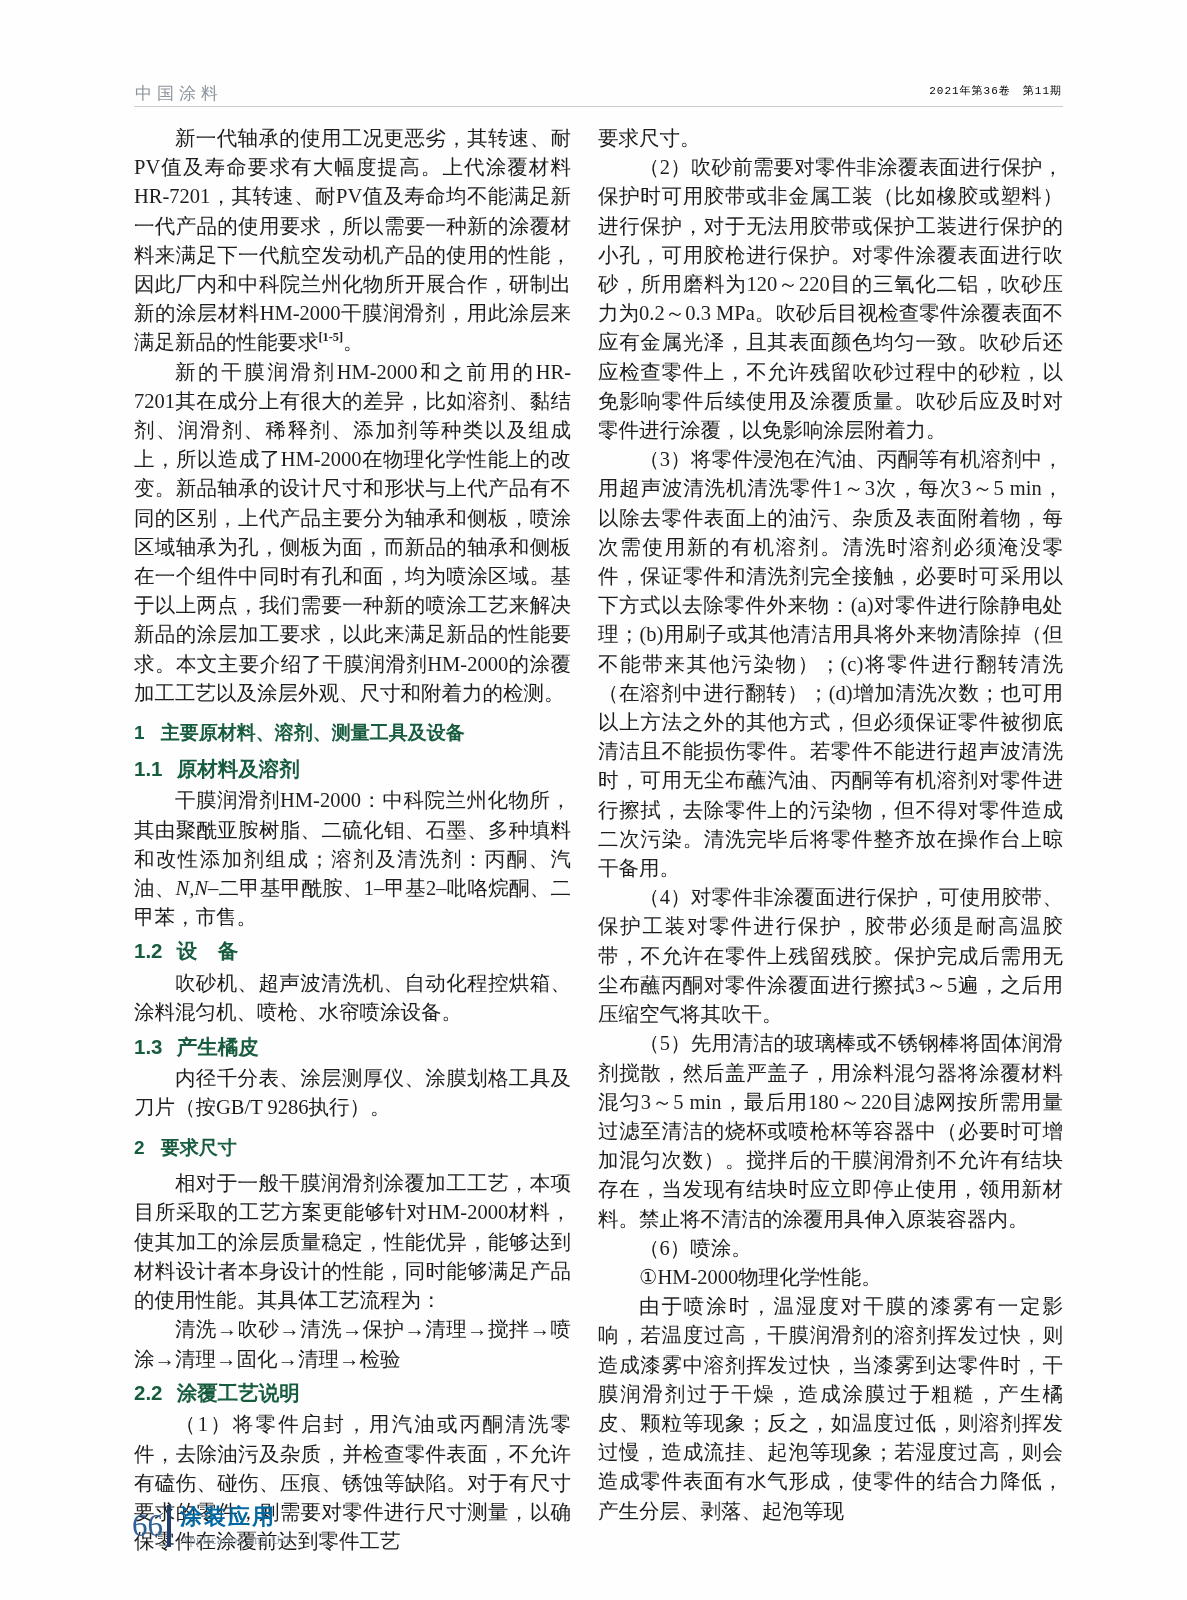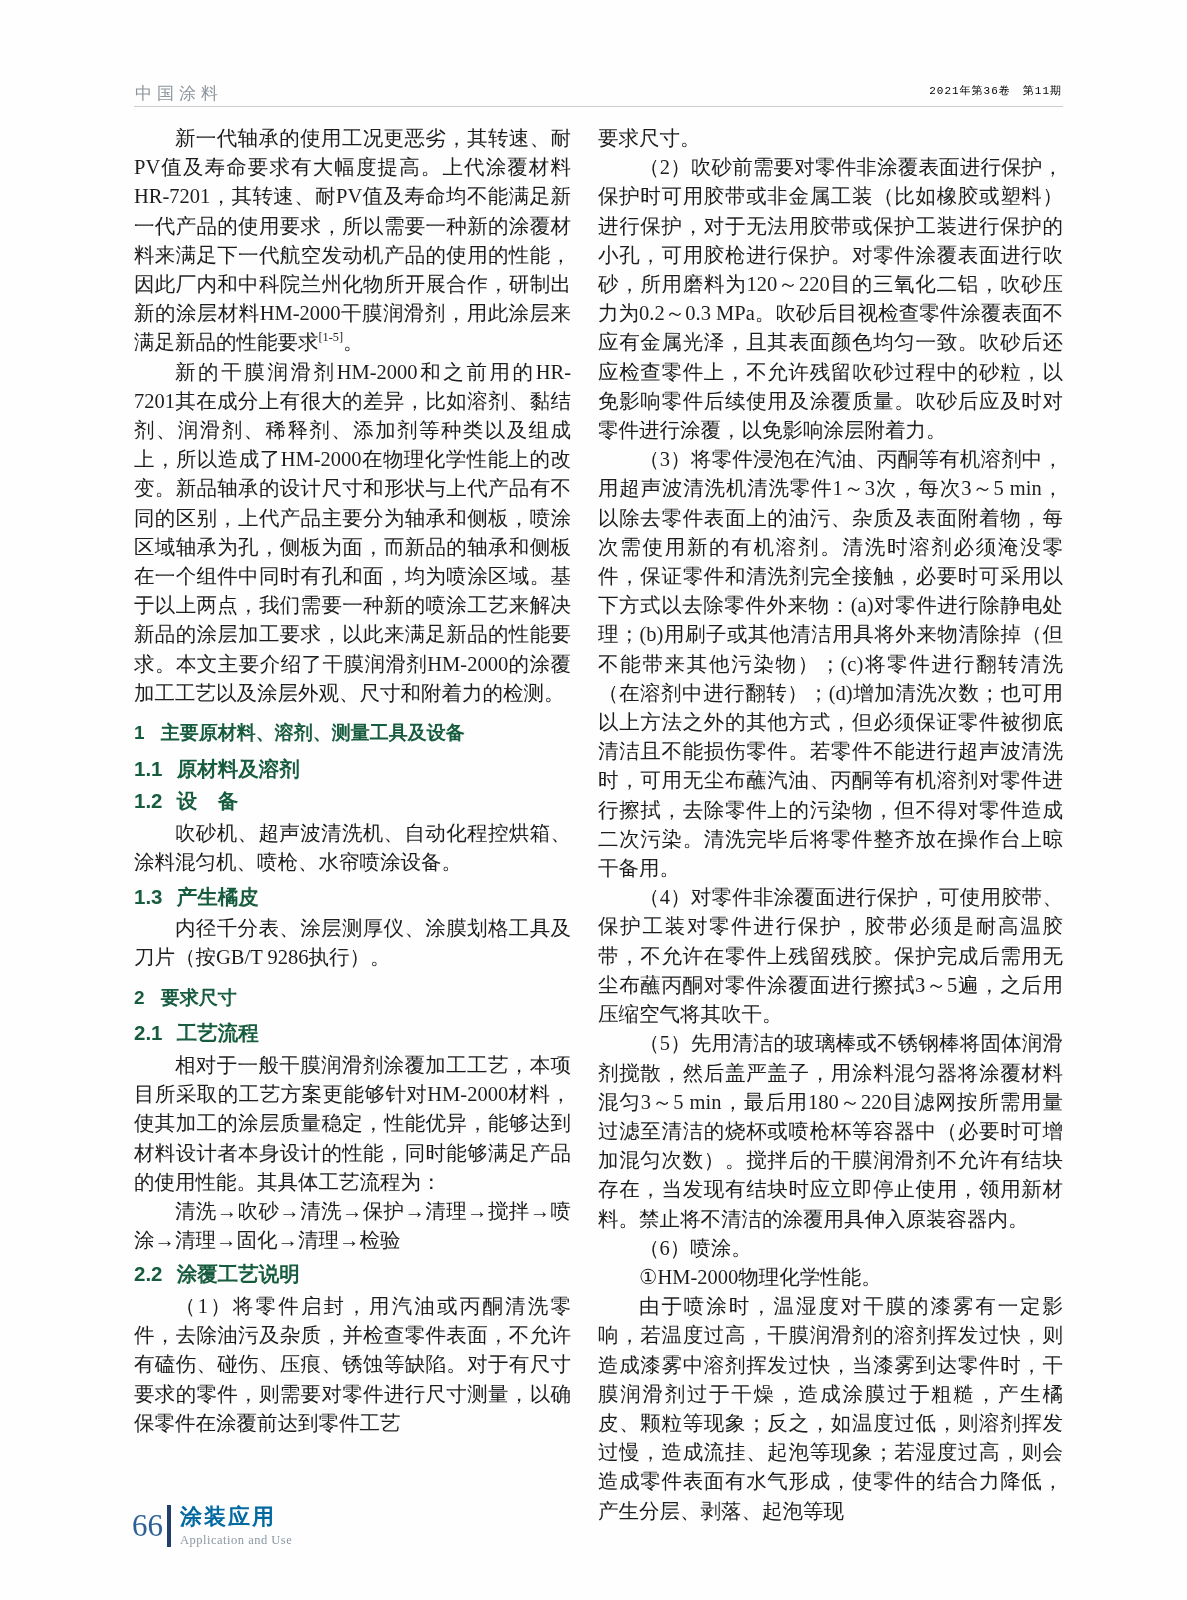--- a/index.html
+++ b/index.html
@@ -28,21 +28,21 @@
     position:absolute;top:124px;left:134px;width:929px;
     display:flex;gap:27px;
     font-size:20.5px;line-height:29.2px;text-align:justify;
     text-justify:inter-ideograph;
   }
   .col{flex:0 0 auto;}
   .col-left{width:437px;}
   .col-right{width:465px;}
   .col p{margin:0;text-indent:2em;}
   .col p.cont{text-indent:0;}
-  sup{font-size:0.60em;line-height:0;vertical-align:super;}
+  sup{font-size:0.60em;line-height:0;vertical-align:super;font-weight:bold;}
   .h1{
     font-family:"Liberation Sans","DejaVu Sans",sans-serif;font-weight:bold;
     color:#175c3e;font-size:19px;line-height:1.3;margin:13px 0 9px;
     text-align:left;text-indent:0;
   }
   .h1 .num{margin-right:0.85em;}
   .h2{
     font-family:"Liberation Sans","DejaVu Sans",sans-serif;font-weight:bold;
     color:#175c3e;font-size:20.5px;line-height:1.35;margin:5px 0 4px;
     text-align:left;text-indent:0;
@@ -72,26 +72,26 @@
 <div class="hdr-left">中国涂料</div>
 <div class="hdr-right">2021年第36卷　第11期</div>
 <div class="hdr-rule"></div>
 
 <div class="content">
   <div class="col col-left" id="col-left">
       <p><span>新一代轴承的使用工况更恶劣，其转速、耐PV值及寿命要求有大幅度提高。上代涂覆材料HR-7201，其转速、耐PV值及寿命均不能满足新一代产品的使用要求，所以需要一种新的涂覆材料来满足下一代航空发动机产品的使用的性能，因此厂内和中科院兰州化物所开展合作，研制出新的涂层材料HM-2000干膜润滑剂，用此涂层来满足新品的性能要求</span><sup>[1-5]</sup><span>。</span></p>
       <p>新的干膜润滑剂HM-2000和之前用的HR-7201其在成分上有很大的差异，比如溶剂、黏结剂、润滑剂、稀释剂、添加剂等种类以及组成上，所以造成了HM-2000在物理化学性能上的改变。新品轴承的设计尺寸和形状与上代产品有不同的区别，上代产品主要分为轴承和侧板，喷涂区域轴承为孔，侧板为面，而新品的轴承和侧板在一个组件中同时有孔和面，均为喷涂区域。基于以上两点，我们需要一种新的喷涂工艺来解决新品的涂层加工要求，以此来满足新品的性能要求。本文主要介绍了干膜润滑剂HM-2000的涂覆加工工艺以及涂层外观、尺寸和附着力的检测。</p>
       <div class="h1"><span class="num">1</span><span class="title">主要原材料、溶剂、测量工具及设备</span></div>
       <div class="h2"><span class="num">1.1</span><span class="title">原材料及溶剂</span></div>
+      <p><span>干膜润滑剂HM-2000：中科院兰州化物所，其由聚酰亚胺树脂、二硫化钼、石墨、多种填料和改性添加剂组成；溶剂及清洗剂：丙酮、汽油、</span><i>N,N</i><span>–二甲基甲酰胺、1–甲基2–吡咯烷酮、二甲苯，市售。</span></p>
       <div class="h2"><span class="num">1.2</span><span class="title">设　备</span></div>
       <p>吹砂机、超声波清洗机、自动化程控烘箱、涂料混匀机、喷枪、水帘喷涂设备。</p>
       <div class="h2"><span class="num">1.3</span><span class="title">产生橘皮</span></div>
       <p>内径千分表、涂层测厚仪、涂膜划格工具及刀片（按GB/T 9286执行）。</p>
       <div class="h1"><span class="num">2</span><span class="title">要求尺寸</span></div>
-      <div class="h2"><span class="num">2.1</span><span class="title">工艺流程</span></div>
       <p>相对于一般干膜润滑剂涂覆加工工艺，本项目所采取的工艺方案更能够针对HM-2000材料，使其加工的涂层质量稳定，性能优异，能够达到材料设计者本身设计的性能，同时能够满足产品的使用性能。其具体工艺流程为：</p>
       <p>清洗→吹砂→清洗→保护→清理→搅拌→喷涂→清理→固化→清理→检验</p>
       <div class="h2"><span class="num">2.2</span><span class="title">涂覆工艺说明</span></div>
       <p>（1）将零件启封，用汽油或丙酮清洗零件，去除油污及杂质，并检查零件表面，不允许有磕伤、碰伤、压痕、锈蚀等缺陷。对于有尺寸要求的零件，则需要对零件进行尺寸测量，以确保零件在涂覆前达到零件工艺</p>
     </div>
   <div class="col col-right" id="col-right">
       <p class="cont">要求尺寸。</p>
       <p>（2）吹砂前需要对零件非涂覆表面进行保护，保护时可用胶带或非金属工装（比如橡胶或塑料）进行保护，对于无法用胶带或保护工装进行保护的小孔，可用胶枪进行保护。对零件涂覆表面进行吹砂，所用磨料为120～220目的三氧化二铝，吹砂压力为0.2～0.3 MPa。吹砂后目视检查零件涂覆表面不应有金属光泽，且其表面颜色均匀一致。吹砂后还应检查零件上，不允许残留吹砂过程中的砂粒，以免影响零件后续使用及涂覆质量。吹砂后应及时对零件进行涂覆，以免影响涂层附着力。</p>
       <p>（3）将零件浸泡在汽油、丙酮等有机溶剂中，用超声波清洗机清洗零件1～3次，每次3～5 min，以除去零件表面上的油污、杂质及表面附着物，每次需使用新的有机溶剂。清洗时溶剂必须淹没零件，保证零件和清洗剂完全接触，必要时可采用以下方式以去除零件外来物：(a)对零件进行除静电处理；(b)用刷子或其他清洁用具将外来物清除掉（但不能带来其他污染物）；(c)将零件进行翻转清洗（在溶剂中进行翻转）；(d)增加清洗次数；也可用以上方法之外的其他方式，但必须保证零件被彻底清洁且不能损伤零件。若零件不能进行超声波清洗时，可用无尘布蘸汽油、丙酮等有机溶剂对零件进行擦拭，去除零件上的污染物，但不得对零件造成二次污染。清洗完毕后将零件整齐放在操作台上晾干备用。</p>
       <p>（4）对零件非涂覆面进行保护，可使用胶带、保护工装对零件进行保护，胶带必须是耐高温胶带，不允许在零件上残留残胶。保护完成后需用无尘布蘸丙酮对零件涂覆面进行擦拭3～5遍，之后用压缩空气将其吹干。</p>

